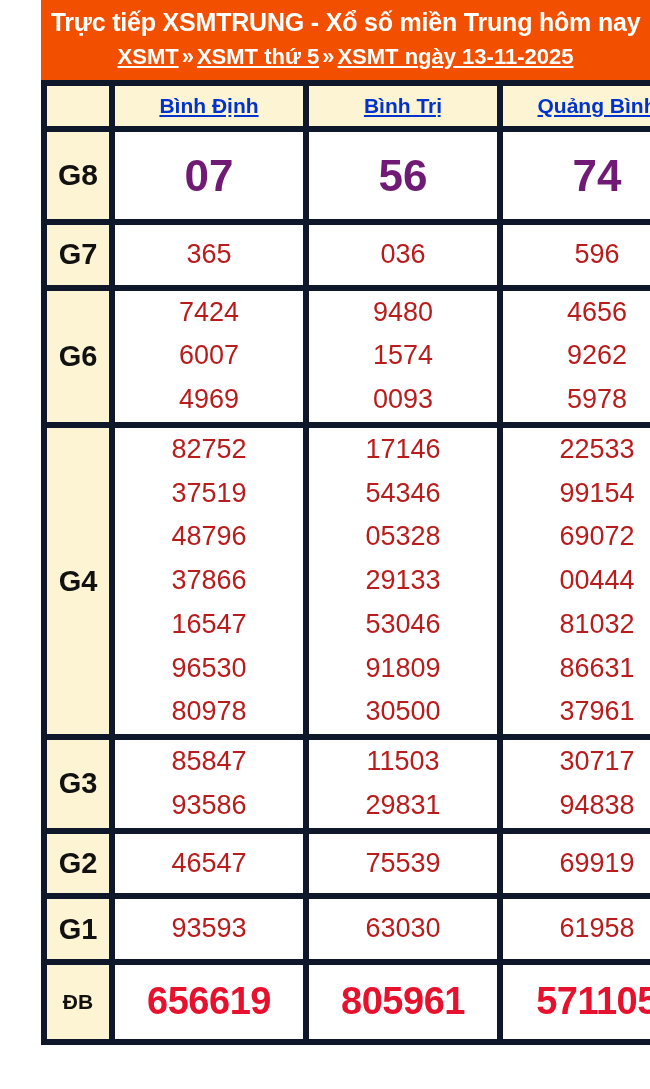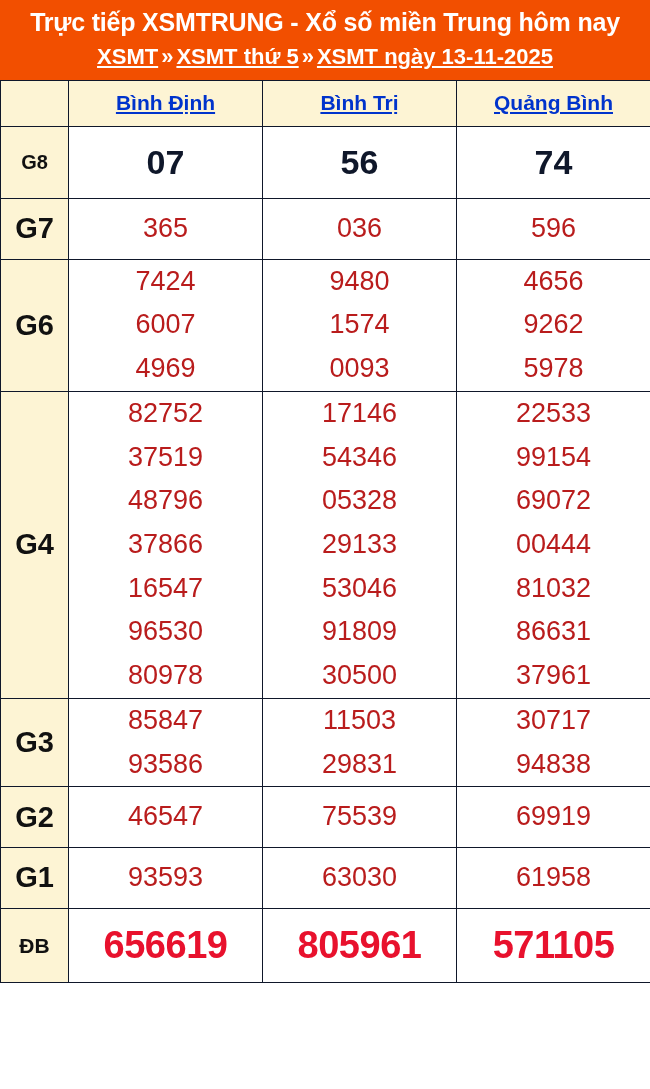--- a/index.html
+++ b/index.html
@@ -8,20 +8,21 @@
     padding: 0;
     background: #ffffff;
     font-family: "Liberation Sans", sans-serif;
   }
   .page {
     width: 650px;
     height: 1089px;
     position: relative;
     overflow: hidden;
     background: #ffffff;
+    padding-left: 41px;
   }
   
   .header {
     background: #f24f00;
     padding: 8px 0 10px 0;
     text-align: center;
   }
   .header-title {
     color: #ffffff;
     font-size: 25px;
@@ -51,21 +52,21 @@
     width: 650px;
     border-collapse: collapse;
     table-layout: fixed;
   }
   table.results col.c0 { width: 68px; }
   table.results col.c1 { width: 194px; }
   table.results col.c2 { width: 194px; }
   table.results col.c3 { width: 194px; }
 
   table.results th, table.results td {
-    border: 1px solid #0f172a;
+    border: 6px solid #0f172a;
     text-align: center;
     vertical-align: middle;
     padding: 0;
   }
   thead th {
     background: #fdf4d4;
     height: 46px;
     font-size: 21px;
     font-weight: bold;
   }
@@ -86,22 +87,22 @@
     background: #ffffff;
     font-size: 27px;
     color: #b91c1c;
     line-height: 1.62;
     padding: 6px 0;
     font-weight: 500;
   }
   td.val .num { display: block; }
 
   
-  tr.g8 td.val { color: #0f172a; font-size: 34px; font-weight: bold; padding: 8px 0; }
-  tr.g8 td.label { font-size: 20px; }
+  tr.g8 td.val { color: #701a75; font-size: 44px; font-weight: bold; padding: 8px 0; }
+  tr.g8 td.label { font-size: 30px; }
   tr.db td.val { color: #e8112d; font-size: 38px; font-weight: bold; padding: 6px 0; letter-spacing: -0.5px; }
   tr.db td.label { font-size: 21px; margin-left: 40px; }
   tr.g7 td.val, tr.g5 td.val, tr.g2 td.val, tr.g1 td.val { padding: 8px 0; }
 </style>
 </head>
 <body>
 
 <div class="page">
 
   <div class="header">

